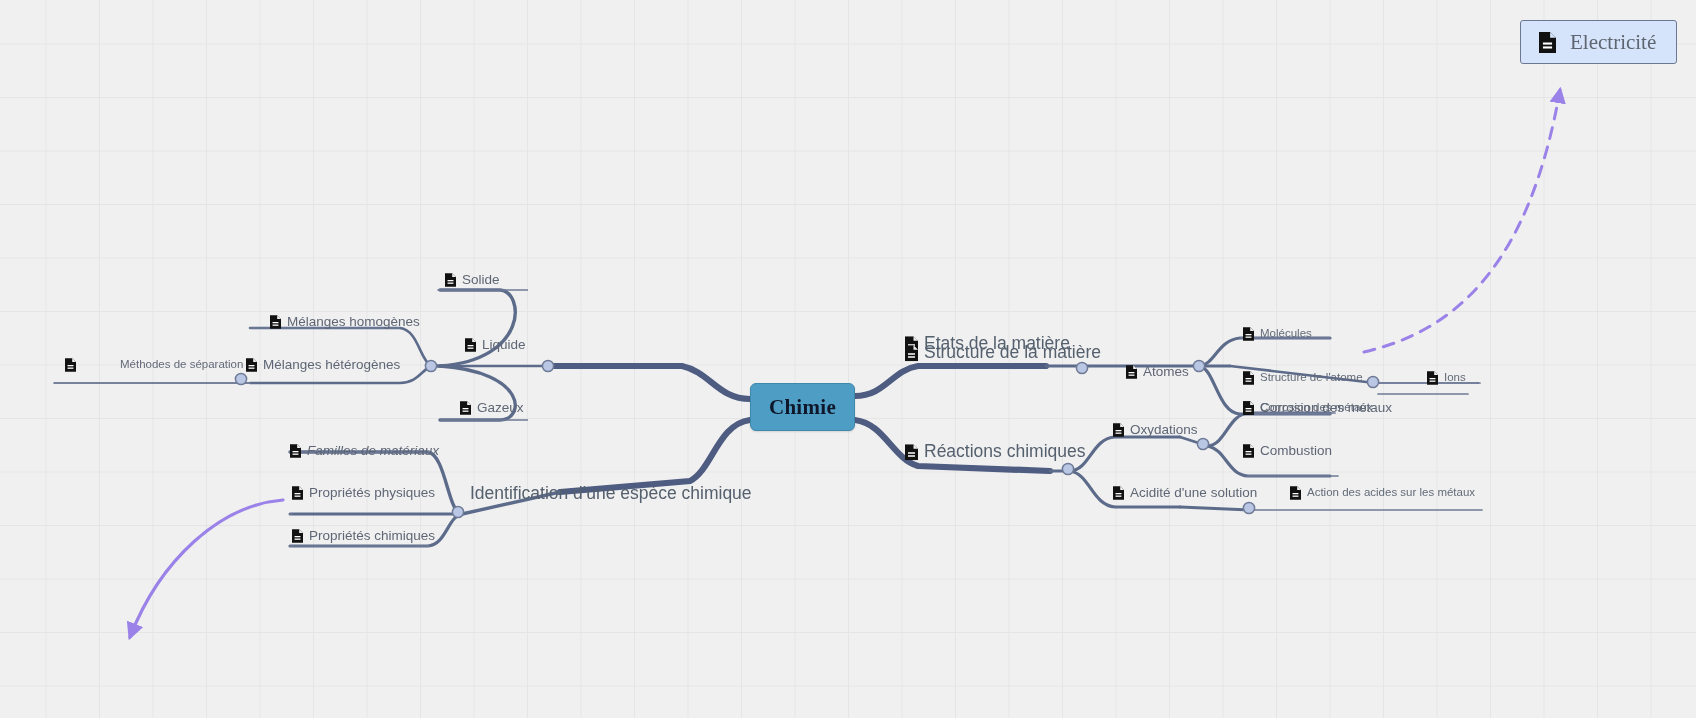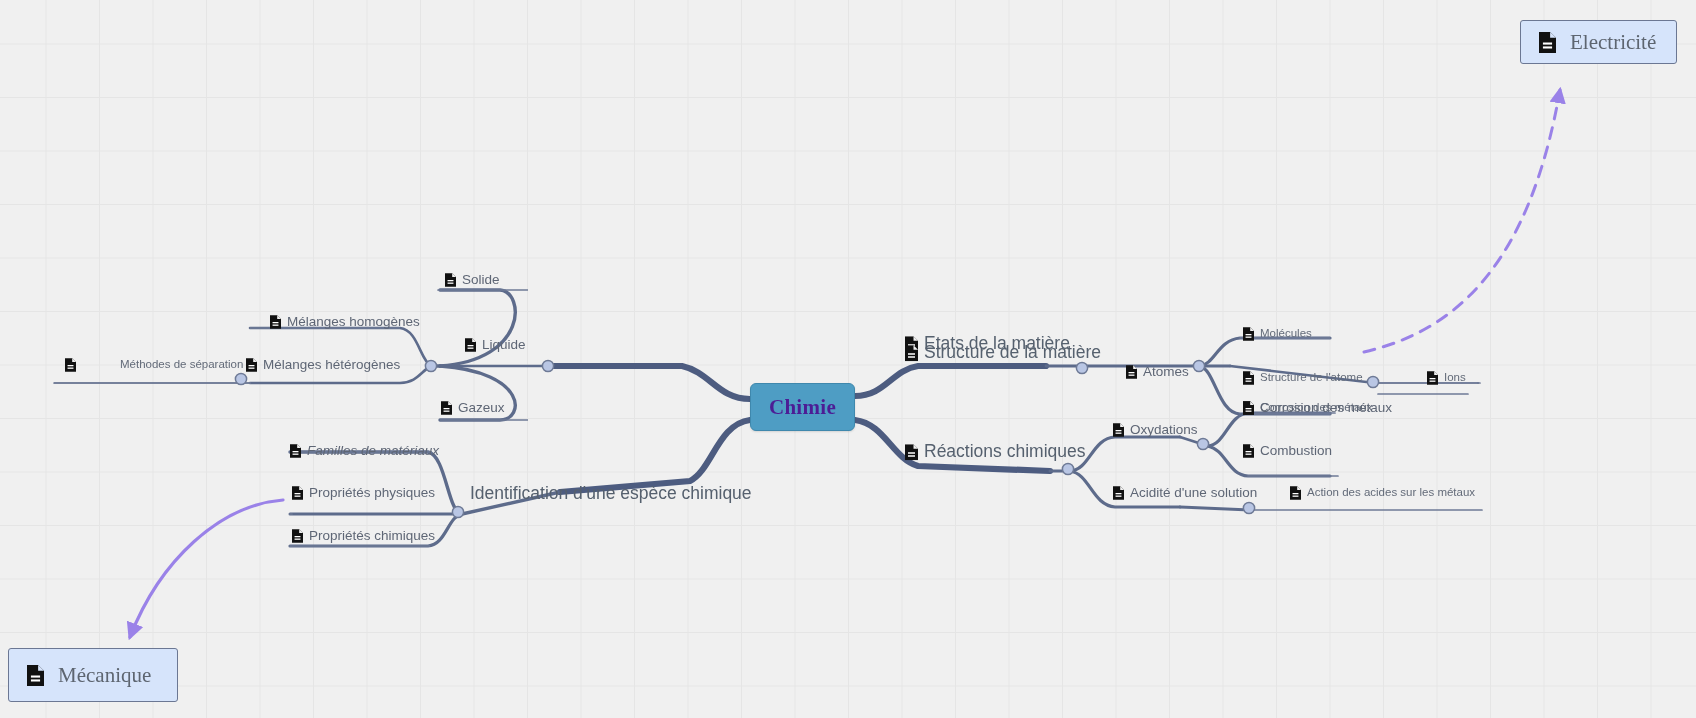--- a/index.html
+++ b/index.html
@@ -46,21 +46,21 @@
   
   #central-node {
     position: absolute;
     left: 750px; top: 383px;
     width: 105px; height: 48px;
     background: #4e9dc4;
     border: 1px solid #3f88ad;
     border-radius: 6px;
     box-sizing: border-box;
     display: flex; align-items: center; justify-content: center;
-    color: #4c1d95;
+    color: #0f172a;
     font-family: "Liberation Serif", serif;
     font-size: 21px;
     font-weight: bold;
     letter-spacing: 0.3px;
     box-shadow: 0 1px 2px rgba(0,0,0,0.12);
   }
 
   
   .ext-node {
     position: absolute;
@@ -253,21 +253,21 @@
     <span class="doc-icon">
       <svg width="11" height="14" viewBox="0 0 13 16">
           <path d="M0 0h8.5L13 4.4V16H0z" fill="#111"></path>
           <path d="M8.5 0L13 4.4H8.5z" fill="#f0f0f0"></path>
           <rect x="3" y="8" width="7" height="1.5" fill="#fff"></rect>
           <rect x="3" y="11" width="7" height="1.5" fill="#fff"></rect>
         </svg>
     </span>
     <span class="txt">Liquide</span>
   </div>
-  <div class="node-label lvl2" style="left:441px; top:408px;">
+  <div class="node-label lvl2" style="left:460px; top:408px;">
     <span class="doc-icon">
       <svg width="11" height="14" viewBox="0 0 13 16">
           <path d="M0 0h8.5L13 4.4V16H0z" fill="#111"></path>
           <path d="M8.5 0L13 4.4H8.5z" fill="#f0f0f0"></path>
           <rect x="3" y="8" width="7" height="1.5" fill="#fff"></rect>
           <rect x="3" y="11" width="7" height="1.5" fill="#fff"></rect>
         </svg>
     </span>
     <span class="txt">Gazeux</span>
   </div>
@@ -481,25 +481,14 @@
       <svg width="17" height="21" viewBox="0 0 13 16">
           <path d="M0 0h8.5L13 4.4V16H0z" fill="#111"></path>
           <path d="M8.5 0L13 4.4H8.5z" fill="#d6e4fb"></path>
           <rect x="3" y="8" width="7" height="1.6" fill="#fff"></rect>
           <rect x="3" y="11" width="7" height="1.6" fill="#fff"></rect>
         </svg>
     </span>
     <span>Electricité</span>
   </div>
 
-  <div class="ext-node" id="ext-mecanique">
-    <span class="doc-icon">
-      <svg width="17" height="21" viewBox="0 0 13 16">
-          <path d="M0 0h8.5L13 4.4V16H0z" fill="#111"></path>
-          <path d="M8.5 0L13 4.4H8.5z" fill="#d6e4fb"></path>
-          <rect x="3" y="8" width="7" height="1.6" fill="#fff"></rect>
-          <rect x="3" y="11" width="7" height="1.6" fill="#fff"></rect>
-        </svg>
-    </span>
-    <span>Mécanique</span>
-  </div>
 
 </div>
 
 </body></html>

